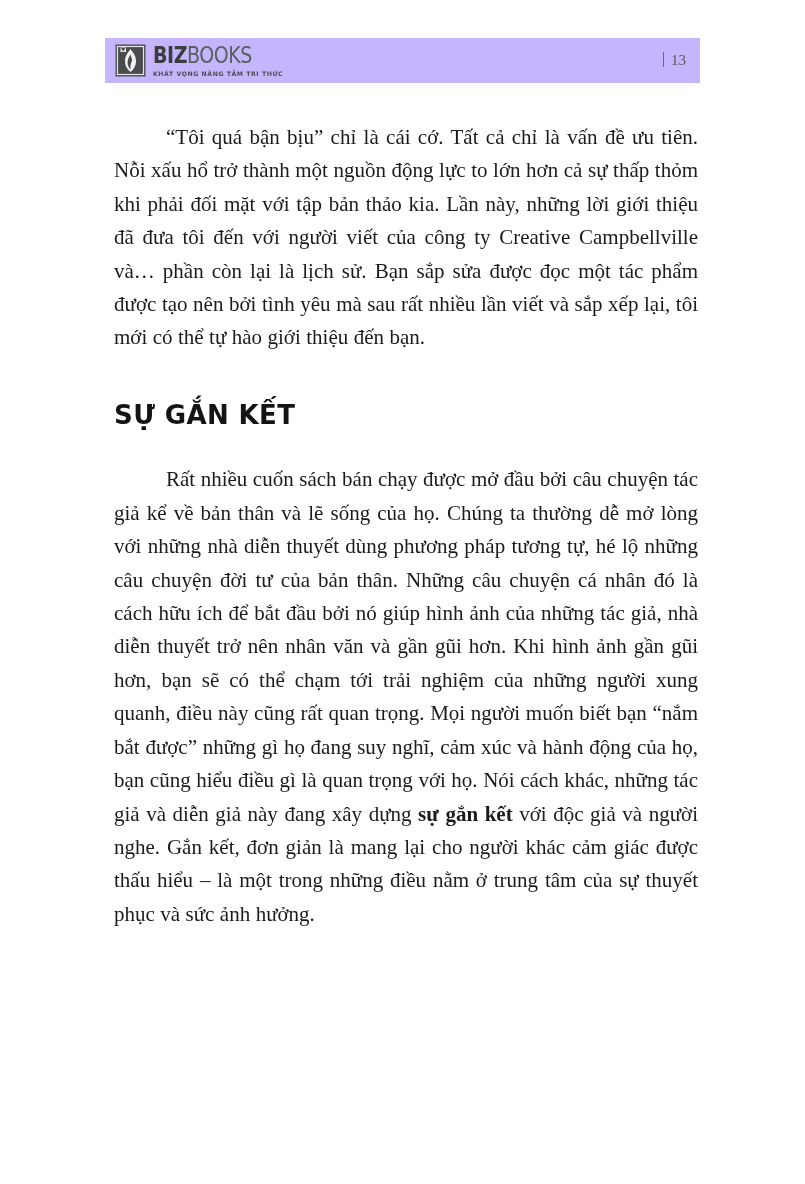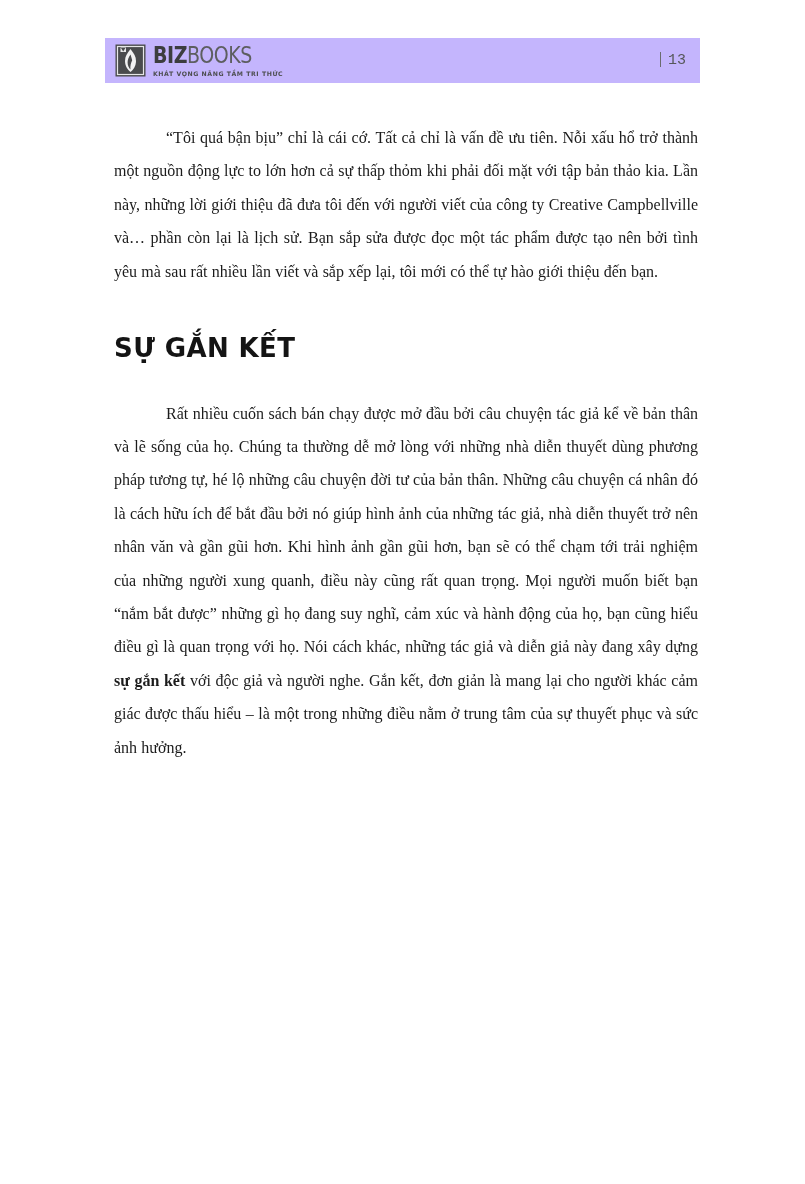--- a/index.html
+++ b/index.html
@@ -86,42 +86,42 @@
     letter-spacing: 0.55px;
     color: #4e4f51;
     margin-top: 3.5px;
     white-space: nowrap;
   }
 
   .folio {
     display: flex;
     align-items: flex-start;
     gap: 7px;
-    font-family: Liberation Mono, monospace;
+    font-family: Liberation Serif, serif;
     font-size: 15px;
     color: #56575a;
   }
   .folio-rule {
     display: inline-block;
     width: 1px;
     height: 15px;
     background: #6a6b6e;
   }
 
   
   .content {
     position: absolute;
     left: 114px;
     top: 121px;
     width: 584px;
   }
 
   p.body {
     margin: 0;
-    font-size: 16px;
+    font-size: 21px;
     line-height: 33.4px;
     text-align: justify;
     text-align-last: left;
     text-indent: 52px;
     color: #1b1b1b;
     word-spacing: 0.2px;
   }
 
   .section-heading {
     margin: 0;

